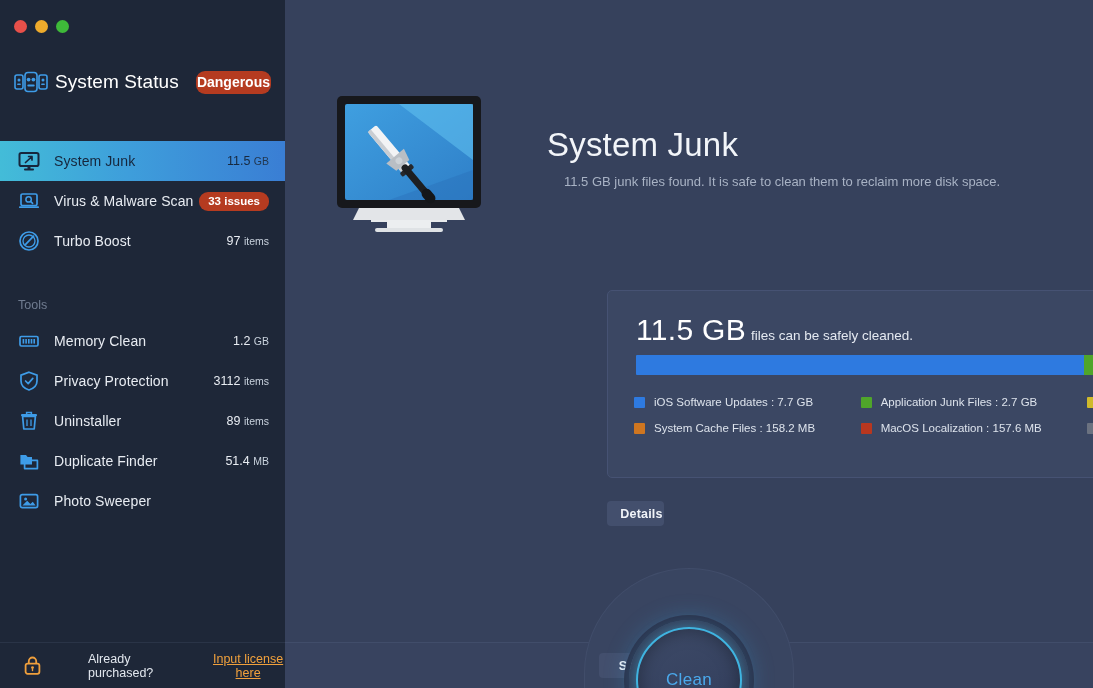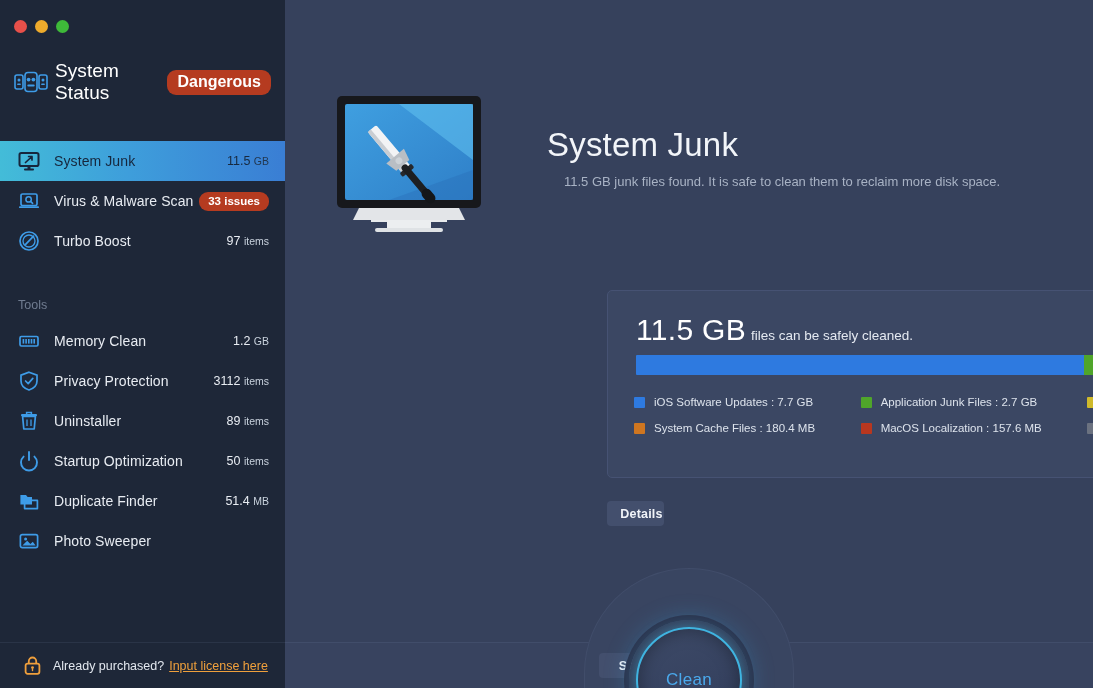--- a/index.html
+++ b/index.html
@@ -43,23 +43,23 @@
   }
   .status-icon { width: 34px; height: 22px; flex: 0 0 34px; }
   .status-title {
     font-size: 19px; color: #ffffff;
     margin-left: 7px;
     letter-spacing: .1px;
   }
   .badge {
     border-radius: 9px;
     color: #fff;
-    font-size: 16px;
+    font-size: 14px;
     font-weight: bold;
-    padding: 3px 10px 4px;
+    padding: 3px 1px 4px;
     white-space: nowrap;
   }
   .badge.danger { background: #b53b20; }
   .status-head .badge { margin-left: auto; }
 
   .nav { position: absolute; top: 141px; left: 0; right: 0; }
   .nav-item {
     height: 40px;
     display: flex; align-items: center;
     padding: 0 16px 0 18px;
@@ -102,20 +102,21 @@
   }
   .tools { position: absolute; top: 321px; left: 0; right: 0; }
 
   .license {
     position: absolute;
     left: 0; right: 0; bottom: 0;
     height: 46px;
     display: flex; align-items: center;
     padding-left: 24px;
     border-top: 1px solid #2a3447;
+    gap: 35px;
   }
   .lock-ico { width: 17px; height: 19px; flex: 0 0 17px; }
   .license-text {
     margin-left: 12px;
     font-size: 12.5px;
     color: #e2e7ee;
   }
   .license-link {
     color: #f0a03c;
     text-decoration: underline;
@@ -400,30 +401,20 @@
             <g stroke="#3e9ce8" stroke-width="1.3">
               <path d="M9 9.4 V16"></path>
                 <path d="M13 9.4 V16"></path>
             </g>
           </svg>
         </span>
         <span class="nav-label">Uninstaller</span>
         <span class="nav-val"><span>89</span> <span class="unit">items</span></span>
       </div>
 
-      <div class="nav-item">
-        <span class="nav-ico">
-          <svg viewBox="0 0 22 22" width="22" height="22">
-            <path d="M5.6 6.6 A8 8 0 1 0 16.4 6.6" fill="none" stroke="#3e9ce8" stroke-width="1.9" stroke-linecap="round"></path>
-            <path d="M11 2 V10" stroke="#3e9ce8" stroke-width="1.9" stroke-linecap="round"></path>
-          </svg>
-        </span>
-        <span class="nav-label">Startup Optimization</span>
-        <span class="nav-val"><span>50</span> <span class="unit">items</span></span>
-      </div>
 
 
       <div class="nav-item">
         <span class="nav-ico">
           <svg viewBox="0 0 22 22" width="22" height="22">
             <path d="M2.4 5 H8 L9.6 7 H14 V14.6 H2.4 Z" fill="#3e9ce8"></path>
             <path d="M6.6 8.4 H12.2 L13.8 10.4 H19.4 V18.6 H6.6 Z" fill="none" stroke="#3e9ce8" stroke-width="1.7" stroke-linejoin="round"></path>
           </svg>
         </span>
         <span class="nav-label">Duplicate Finder</span>
@@ -511,21 +502,21 @@
           </div>
           <div class="leg">
             <span class="swatch" style="background: rgb(79, 165, 42);"></span>
             <span class="leg-txt">Application Junk Files : 2.7 GB</span>
           </div>
           <div class="leg">
             <span class="swatch" style="background: rgb(207, 186, 43);"></span>
           </div>
           <div class="leg">
             <span class="swatch" style="background: rgb(207, 118, 32);"></span>
-            <span class="leg-txt">System Cache Files : 180.4 MB</span>
+            <span class="leg-txt">System Cache Files : 158.2 MB</span>
           </div>
           <div class="leg">
             <span class="swatch" style="background: rgb(184, 55, 31);"></span>
             <span class="leg-txt">MacOS Localization : 157.6 MB</span>
           </div>
           <div class="leg">
             <span class="swatch" style="background: rgb(107, 114, 128);"></span>
           </div>
         </div>
     </div>

